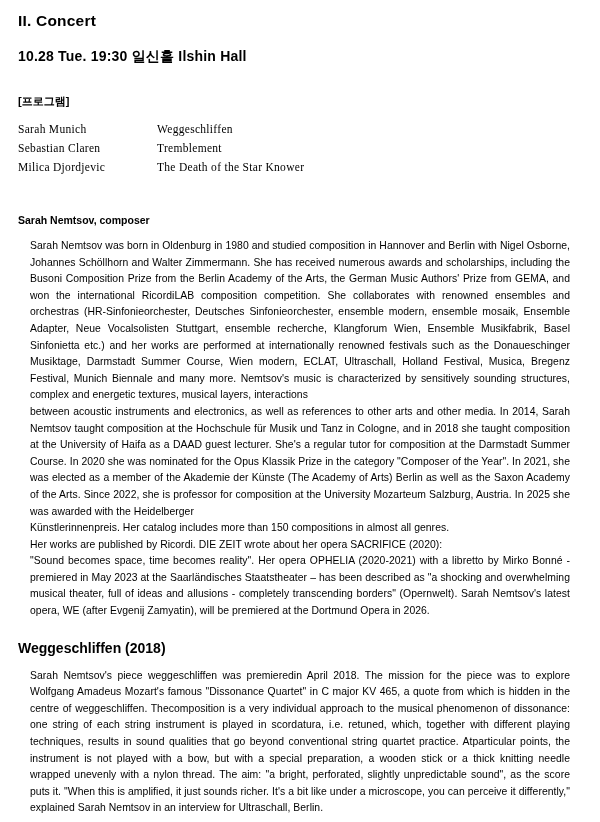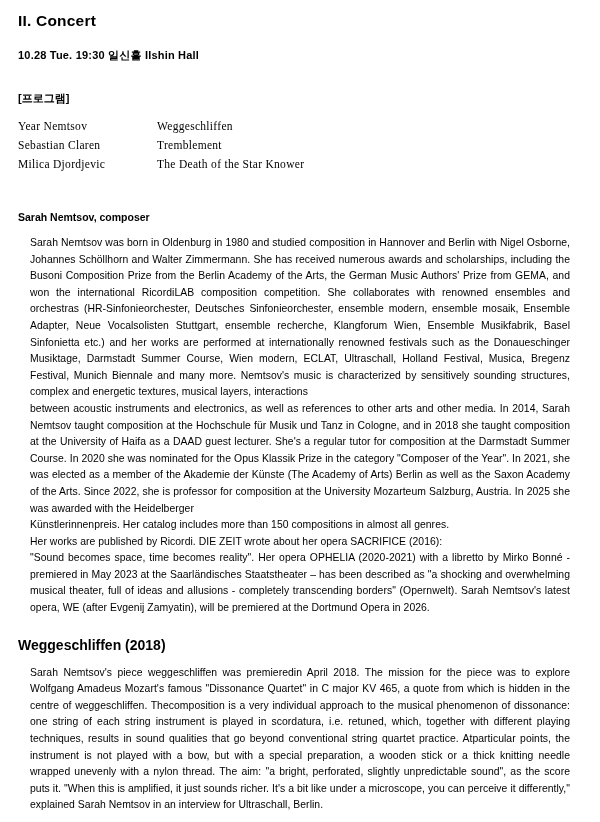--- a/index.html
+++ b/index.html
@@ -26,21 +26,21 @@
     margin: 0 0 18px 0;
     letter-spacing: 0.2px;
   }
   .concert-title {
     font-size: 11.5px;
     font-weight: bold;
     margin: 0 0 11px 0;
     letter-spacing: 0.9px;
   }
   .concert-datetime {
-    font-size: 11px;
+    font-size: 14px;
     font-weight: bold;
     margin: 0 0 28px 0;
     letter-spacing: 0.2px;
   }
   .program-heading {
     font-size: 11px;
     font-weight: bold;
     margin: 0 0 12px 0;
   }
   .program-table {
@@ -88,41 +88,41 @@
   <h1 class="section-title">II.  Concert</h1>
 
 
   <div class="concert-datetime">10.28 Tue.  19:30  일신홀  Ilshin Hall</div>
 
   <div class="program-heading">[프로그램]</div>
 
   <table class="program-table">
     <tbody>
       <tr>
-        <td class="composer">Year  Nemtsov</td>
+        <td class="composer">Sarah  Munich</td>
         <td class="work">Weggeschliffen</td>
       </tr>
       <tr>
         <td class="composer">Sebastian  Claren</td>
         <td class="work">Tremblement</td>
       </tr>
       <tr>
         <td class="composer">Milica  Djordjevic</td>
         <td class="work">The  Death  of  the  Star  Knower</td>
       </tr>
     </tbody>
   </table>
 
   <div class="bio-heading">Sarah Nemtsov, composer</div>
 
   <div class="body-text">
     <p>Sarah Nemtsov was born in Oldenburg in 1980 and studied composition in Hannover and Berlin with Nigel Osborne, Johannes Schöllhorn and Walter Zimmermann. She has received numerous awards and scholarships, including the Busoni Composition Prize from the Berlin Academy of the Arts, the German Music Authors' Prize from GEMA, and won the international RicordiLAB composition competition. She collaborates with renowned ensembles and orchestras (HR-Sinfonieorchester, Deutsches Sinfonieorchester, ensemble modern, ensemble mosaik, Ensemble Adapter, Neue Vocalsolisten Stuttgart, ensemble recherche, Klangforum Wien, Ensemble Musikfabrik, Basel Sinfonietta etc.) and her works are performed at internationally renowned festivals such as the Donaueschinger Musiktage, Darmstadt Summer Course, Wien modern, ECLAT, Ultraschall, Holland Festival, Musica, Bregenz Festival, Munich Biennale and many more. Nemtsov's music is characterized by sensitively sounding structures, complex and energetic textures, musical layers, interactions</p>
     <p>between acoustic instruments and electronics, as well as references to other arts and other media. In 2014, Sarah Nemtsov taught composition at the Hochschule für Musik und Tanz in Cologne, and in 2018 she taught composition at the University of Haifa as a DAAD guest lecturer. She's a regular tutor for composition at the Darmstadt Summer Course. In 2020 she was nominated for the Opus Klassik Prize in the category "Composer of the Year". In 2021, she was elected as a member of the Akademie der Künste (The Academy of Arts) Berlin as well as the Saxon Academy of the Arts. Since 2022, she is professor for composition at the University Mozarteum Salzburg, Austria. In 2025 she was awarded with the Heidelberger</p>
     <p>Künstlerinnenpreis. Her catalog includes more than 150 compositions in almost all genres.</p>
-    <p>Her works are published by Ricordi. DIE ZEIT wrote about her opera SACRIFICE (2016):</p>
+    <p>Her works are published by Ricordi. DIE ZEIT wrote about her opera SACRIFICE (2020):</p>
     <p>"Sound becomes space, time becomes reality". Her opera OPHELIA (2020-2021) with a libretto by Mirko Bonné - premiered in May 2023 at the Saarländisches Staatstheater – has been described as "a shocking and overwhelming musical theater, full of ideas and allusions - completely transcending borders" (Opernwelt). Sarah Nemtsov's latest opera, WE (after Evgenij Zamyatin), will be premiered at the Dortmund Opera in 2026.</p>
   </div>
 
   <div class="work-heading">Weggeschliffen (2018)</div>
 
   <div class="body-text">
     <p>Sarah Nemtsov's piece weggeschliffen was premieredin April 2018. The mission for the piece was to explore Wolfgang Amadeus Mozart's famous "Dissonance Quartet" in C major KV 465, a quote from which is hidden in the centre of weggeschliffen. Thecomposition is a very individual approach to the musical phenomenon of dissonance: one string of each string instrument is played in scordatura, i.e. retuned, which, together with different playing techniques, results in sound qualities that go beyond conventional string quartet practice. Atparticular points, the instrument is not played with a bow, but with a special preparation, a wooden stick or a thick knitting needle wrapped unevenly with a nylon thread. The aim: "a bright, perforated, slightly unpredictable sound", as the score puts it. "When this is amplified, it just sounds richer. It's a bit like under a microscope, you can perceive it differently," explained Sarah Nemtsov in an interview for Ultraschall, Berlin.</p>
 
   </div>
 

